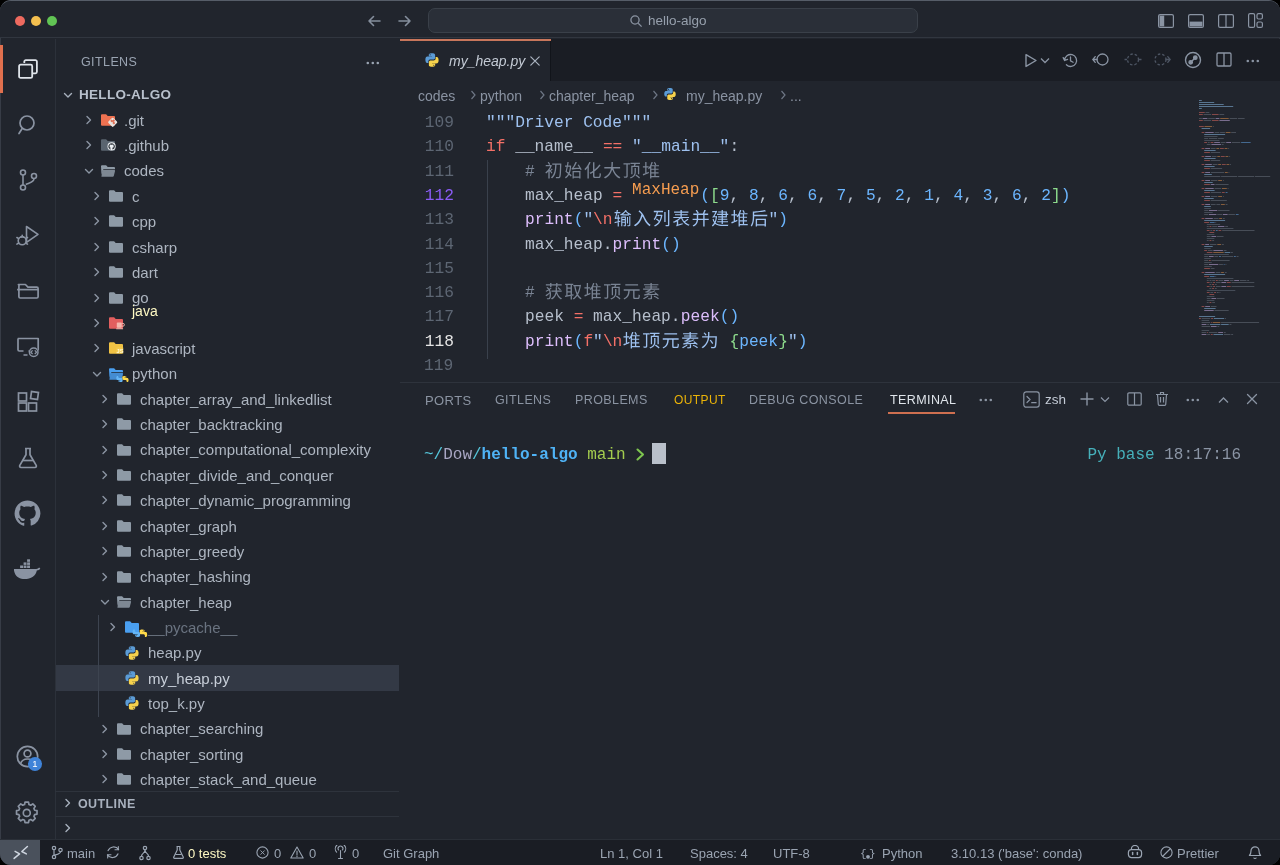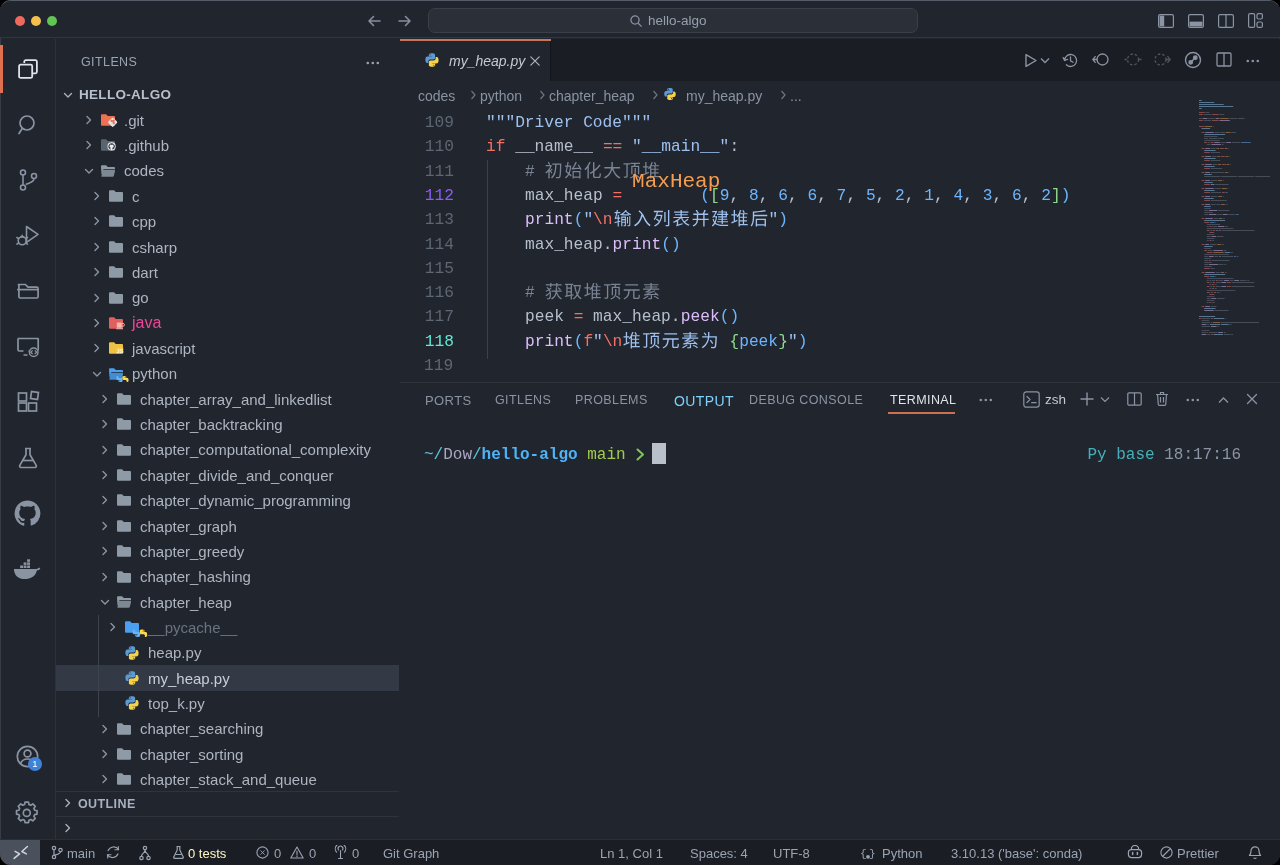--- a/index.html
+++ b/index.html
@@ -266,21 +266,21 @@
 <div class="abs" style="left:108px;top:313.9px">
       <svg width="16" height="16" viewBox="0 0 16 16" style="overflow:visible">
         <path fill="#e25f5f" d="M1 3.2a1 1 0 0 1 1-1h4.1l1.6 1.7h6.3a1 1 0 0 1 1 1v7.9a1 1 0 0 1-1 1H2a1 1 0 0 1-1-1z"></path>
         <g transform="translate(8.4,6.6)">
           <rect x="0.4" y="0.8" width="5" height="5.4" rx="0.7" fill="#f4b8ae"></rect>
           <path d="M5.4 1.8h1.2a1.4 1.4 0 0 1 0 2.8H5.4" fill="none" stroke="#f4b8ae" stroke-width="0.9"></path>
           <rect x="-0.3" y="6.6" width="7" height="1.1" rx="0.5" fill="#f4b8ae"></rect>
         </g>
       </svg>
     </div>
-<div class="abs" style="left:132px;top:313px;font-size:16px;color:#ec4899">java</div>
+<div class="abs" style="left:132px;top:302px;font-size:14px;color:#fef9c3">java</div>
 <svg class="abs" style="left:89.0px;top:339.2px" width="16" height="16" viewBox="0 0 16 16">
       <path fill="none" stroke="#8b95a3" stroke-width="1.4" stroke-linecap="round" stroke-linejoin="round" d="M6 4.5L9.5 8L6 11.5"></path>
     </svg>
 <div class="abs" style="left:108px;top:339.2px">
       <svg width="16" height="16" viewBox="0 0 16 16" style="overflow:visible">
         <path fill="#f0c244" d="M1 3.2a1 1 0 0 1 1-1h4.1l1.6 1.7h6.3a1 1 0 0 1 1 1v7.9a1 1 0 0 1-1 1H2a1 1 0 0 1-1-1z"></path>
         <g transform="translate(8.2,7.2)">
           <rect x="0" y="0" width="7.6" height="6.6" rx="1" fill="#f7df6c" opacity="0.25"></rect>
           <text x="3.8" y="5.4" font-family="Liberation Sans" font-size="5.6" font-weight="bold" fill="#fff7d6" text-anchor="middle">JS</text>
         </g>
@@ -546,21 +546,21 @@
     </div>
 <div class="abs mono" style="left:424px;top:110.0px;width:30px;text-align:right;font-size:16.2px;line-height:24.3px;color:#5d6673">109</div>
 <div class="abs mono" style="left:424px;top:134.3px;width:30px;text-align:right;font-size:16.2px;line-height:24.3px;color:#5d6673">110</div>
 <div class="abs mono" style="left:424px;top:158.6px;width:30px;text-align:right;font-size:16.2px;line-height:24.3px;color:#5d6673">111</div>
 <div class="abs mono" style="left:424px;top:182.9px;width:30px;text-align:right;font-size:16.2px;line-height:24.3px;color:#8b5cf6">112</div>
 <div class="abs mono" style="left:424px;top:207.2px;width:30px;text-align:right;font-size:16.2px;line-height:24.3px;color:#5d6673">113</div>
 <div class="abs mono" style="left:424px;top:231.5px;width:30px;text-align:right;font-size:16.2px;line-height:24.3px;color:#5d6673">114</div>
 <div class="abs mono" style="left:424px;top:255.8px;width:30px;text-align:right;font-size:16.2px;line-height:24.3px;color:#5d6673">115</div>
 <div class="abs mono" style="left:424px;top:280.1px;width:30px;text-align:right;font-size:16.2px;line-height:24.3px;color:#5d6673">116</div>
 <div class="abs mono" style="left:424px;top:304.4px;width:30px;text-align:right;font-size:16.2px;line-height:24.3px;color:#5d6673">117</div>
-<div class="abs mono" style="left:424px;top:328.7px;width:30px;text-align:right;font-size:16.2px;line-height:24.3px;color:#5eead4">118</div>
+<div class="abs mono" style="left:424px;top:328.7px;width:30px;text-align:right;font-size:16.2px;line-height:24.3px;color:#e5e5e5">118</div>
 <div class="abs mono" style="left:424px;top:353.0px;width:30px;text-align:left;font-size:16.2px;line-height:24.3px;color:#5d6673">119</div>
 <div class="abs" style="left:486.5px;top:158.6px;width:1px;height:199.3px;background:#3a414c"></div>
 <div class="abs mono" style="left:486.0px;top:110.0px;font-size:16.2px;line-height:24.3px;color:#9ec1ef">"""Driver&nbsp;Code"""</div>
 <div class="abs mono" style="left:486.0px;top:134.3px;font-size:16.2px;line-height:24.3px;color:#f47067">if</div>
 <div class="abs mono" style="left:515.2px;top:134.3px;font-size:16.2px;line-height:24.3px;color:#b6bfcc">__name__</div>
 <div class="abs mono" style="left:602.9px;top:134.3px;font-size:16.2px;line-height:24.3px;color:#f47067">==</div>
 <div class="abs mono" style="left:632.1px;top:134.3px;font-size:16.2px;line-height:24.3px;color:#9ec1ef">"__main__"</div>
 <div class="abs mono" style="left:729.5px;top:134.3px;font-size:16.2px;line-height:24.3px;color:#b6bfcc">:</div>
 <div class="abs mono" style="left:525.0px;top:158.6px;font-size:16.2px;line-height:24.3px;color:#7a8494">#</div>
 <div class="abs" style="left:544.4px;top:160.8px;width:116.9px;height:20px">
@@ -568,21 +568,21 @@
         <path transform="translate(0.74,15)" fill="#7a8494" d="M7.47 -13.58H16.05V-12.28H7.47ZM15.28 -13.58H16.61Q16.61 -13.58 16.61 -13.44Q16.61 -13.29 16.6 -13.12Q16.6 -12.94 16.6 -12.84Q16.5 -9.36 16.4 -6.95Q16.31 -4.55 16.18 -3.03Q16.05 -1.51 15.86 -0.68Q15.68 0.16 15.41 0.5Q15.12 0.91 14.79 1.07Q14.46 1.23 14 1.29Q13.54 1.33 12.83 1.33Q12.12 1.33 11.36 1.28Q11.34 0.99 11.24 0.61Q11.13 0.24 10.95 -0.03Q11.78 0.03 12.46 0.05Q13.15 0.07 13.47 0.07Q13.71 0.07 13.88 0.01Q14.05 -0.06 14.2 -0.24Q14.42 -0.5 14.6 -1.3Q14.77 -2.11 14.89 -3.62Q15.01 -5.13 15.11 -7.49Q15.2 -9.86 15.28 -13.24ZM10.44 -12.97 11.83 -12.93Q11.73 -10.38 11.5 -8.22Q11.26 -6.07 10.77 -4.3Q10.28 -2.52 9.43 -1.09Q8.58 0.34 7.26 1.45Q7.18 1.32 6.98 1.12Q6.78 0.92 6.57 0.73Q6.37 0.53 6.2 0.41Q7.48 -0.56 8.28 -1.89Q9.08 -3.21 9.53 -4.89Q9.98 -6.56 10.18 -8.58Q10.38 -10.61 10.44 -12.97ZM3.59 -6.68 4.97 -8.31V1.41H3.59ZM7.04 -8.47 7.98 -7.7Q7.46 -7.2 6.94 -6.69Q6.42 -6.18 5.98 -5.82L5.31 -6.41Q5.71 -6.81 6.23 -7.42Q6.74 -8.02 7.04 -8.47ZM0.98 -11.93H6.29V-10.7H0.98ZM4.72 -7.57Q4.93 -7.38 5.35 -6.94Q5.77 -6.51 6.24 -6Q6.72 -5.48 7.12 -5.04Q7.52 -4.6 7.68 -4.4L6.86 -3.31Q6.65 -3.64 6.28 -4.13Q5.9 -4.63 5.47 -5.17Q5.04 -5.71 4.66 -6.18Q4.27 -6.66 4.01 -6.92ZM5.89 -11.93H6.17L6.43 -11.99L7.2 -11.45Q6.6 -9.88 5.64 -8.36Q4.67 -6.84 3.56 -5.56Q2.44 -4.27 1.35 -3.38Q1.29 -3.56 1.16 -3.82Q1.02 -4.08 0.88 -4.31Q0.74 -4.55 0.62 -4.67Q1.66 -5.44 2.68 -6.58Q3.7 -7.71 4.55 -9.03Q5.41 -10.34 5.89 -11.63ZM2.88 -14.55 3.92 -15.13Q4.38 -14.57 4.83 -13.89Q5.28 -13.21 5.52 -12.72L4.44 -12.03Q4.2 -12.54 3.76 -13.25Q3.31 -13.96 2.88 -14.55Z"></path>
         <path transform="translate(20.22,15)" fill="#7a8494" d="M9.15 -0.56H15.63V0.65H9.15ZM8.32 -5.88H16.28V1.4H15V-4.66H9.56V1.44H8.32ZM13.33 -11.99 14.39 -12.5Q15.01 -11.72 15.61 -10.82Q16.2 -9.92 16.69 -9.03Q17.17 -8.15 17.45 -7.45L16.28 -6.85Q16.03 -7.56 15.56 -8.46Q15.08 -9.35 14.5 -10.28Q13.92 -11.21 13.33 -11.99ZM7.72 -7.33Q7.7 -7.47 7.62 -7.71Q7.54 -7.95 7.45 -8.21Q7.35 -8.46 7.27 -8.63Q7.53 -8.69 7.81 -9Q8.1 -9.3 8.43 -9.79Q8.61 -10.03 8.95 -10.57Q9.28 -11.11 9.7 -11.85Q10.12 -12.58 10.54 -13.43Q10.95 -14.28 11.29 -15.14L12.69 -14.74Q12.12 -13.51 11.46 -12.31Q10.8 -11.11 10.1 -10.04Q9.4 -8.96 8.7 -8.1V-8.06Q8.7 -8.06 8.55 -7.99Q8.41 -7.93 8.21 -7.81Q8.02 -7.7 7.87 -7.57Q7.72 -7.45 7.72 -7.33ZM7.72 -7.33 7.7 -8.42 8.52 -8.89 16.16 -9.38Q16.2 -9.09 16.28 -8.75Q16.36 -8.41 16.43 -8.19Q14.23 -8.02 12.75 -7.9Q11.26 -7.79 10.34 -7.71Q9.41 -7.63 8.9 -7.57Q8.39 -7.51 8.14 -7.45Q7.89 -7.39 7.72 -7.33ZM1.18 -5.25Q1.47 -6.16 1.77 -7.37Q2.08 -8.57 2.35 -9.9Q2.63 -11.23 2.85 -12.56Q3.07 -13.88 3.2 -15.04L4.47 -14.97Q4.32 -13.75 4.07 -12.39Q3.82 -11.03 3.54 -9.66Q3.25 -8.29 2.94 -7.06Q2.63 -5.82 2.33 -4.85ZM0.77 -11.43H6.11V-10.17H0.77ZM5.76 -11.43H5.99L6.21 -11.47L6.99 -11.34Q6.77 -7.85 6.1 -5.36Q5.42 -2.88 4.28 -1.23Q3.14 0.41 1.54 1.41Q1.41 1.17 1.17 0.84Q0.93 0.52 0.72 0.34Q2.17 -0.46 3.22 -1.98Q4.28 -3.51 4.92 -5.8Q5.57 -8.09 5.76 -11.16ZM1.18 -5.25 1.91 -6.21Q2.67 -5.71 3.47 -5.11Q4.26 -4.51 5 -3.88Q5.75 -3.24 6.37 -2.63Q6.99 -2.01 7.38 -1.47L6.55 -0.37Q6.15 -0.92 5.55 -1.55Q4.95 -2.19 4.22 -2.85Q3.48 -3.51 2.7 -4.12Q1.92 -4.74 1.18 -5.25Z"></path>
         <path transform="translate(39.70,15)" fill="#7a8494" d="M9.3 -14.8H10.73V-1.43Q10.73 -0.68 10.93 -0.46Q11.12 -0.24 11.77 -0.24Q11.94 -0.24 12.34 -0.24Q12.75 -0.24 13.23 -0.24Q13.72 -0.24 14.14 -0.24Q14.56 -0.24 14.75 -0.24Q15.23 -0.24 15.47 -0.56Q15.7 -0.89 15.81 -1.73Q15.92 -2.56 15.97 -4.1Q16.16 -3.97 16.39 -3.83Q16.63 -3.69 16.87 -3.6Q17.11 -3.5 17.31 -3.44Q17.22 -1.75 17 -0.76Q16.79 0.23 16.29 0.67Q15.79 1.11 14.83 1.11Q14.71 1.11 14.39 1.11Q14.07 1.11 13.65 1.11Q13.23 1.11 12.81 1.11Q12.39 1.11 12.08 1.11Q11.76 1.11 11.64 1.11Q10.73 1.11 10.22 0.88Q9.71 0.66 9.5 0.1Q9.3 -0.46 9.3 -1.46ZM15.6 -12.51 16.9 -11.65Q15.62 -9.85 13.95 -8.25Q12.28 -6.66 10.44 -5.36Q8.6 -4.06 6.79 -3.12Q6.68 -3.28 6.51 -3.46Q6.35 -3.64 6.16 -3.83Q5.97 -4.01 5.79 -4.14Q7.58 -5.02 9.39 -6.3Q11.2 -7.57 12.82 -9.16Q14.44 -10.74 15.6 -12.51ZM5.63 -15.12 6.97 -14.7Q6.34 -13.18 5.49 -11.7Q4.63 -10.22 3.66 -8.92Q2.68 -7.63 1.66 -6.63Q1.58 -6.79 1.42 -7.04Q1.25 -7.29 1.08 -7.55Q0.9 -7.81 0.76 -7.95Q1.73 -8.82 2.64 -9.97Q3.55 -11.11 4.32 -12.43Q5.08 -13.75 5.63 -15.12ZM3.73 -10.66 5.12 -12.03 5.15 -12.02V1.44H3.73Z"></path>
         <path transform="translate(59.18,15)" fill="#7a8494" d="M1.12 -9.95H16.95V-8.57H1.12ZM9.89 -9.4Q10.49 -7.23 11.49 -5.34Q12.5 -3.46 13.94 -2.05Q15.39 -0.65 17.25 0.14Q17.08 0.29 16.89 0.51Q16.7 0.74 16.53 0.97Q16.35 1.21 16.24 1.4Q14.29 0.47 12.8 -1.06Q11.32 -2.59 10.27 -4.63Q9.23 -6.66 8.55 -9.07ZM8.3 -15.1H9.76Q9.75 -13.92 9.69 -12.5Q9.62 -11.07 9.41 -9.53Q9.19 -7.99 8.7 -6.43Q8.22 -4.87 7.34 -3.42Q6.47 -1.98 5.11 -0.73Q3.76 0.51 1.79 1.41Q1.63 1.14 1.34 0.82Q1.05 0.51 0.77 0.3Q2.68 -0.54 3.99 -1.7Q5.3 -2.85 6.12 -4.21Q6.94 -5.57 7.39 -7.03Q7.85 -8.49 8.03 -9.94Q8.21 -11.39 8.25 -12.71Q8.3 -14.03 8.3 -15.1Z"></path>
         <path transform="translate(78.66,15)" fill="#7a8494" d="M7.83 -14.32H17.29V-13.12H7.83ZM11.79 -13.73 13.28 -13.54Q13.01 -12.77 12.72 -11.97Q12.43 -11.18 12.17 -10.62L11.02 -10.85Q11.24 -11.46 11.46 -12.28Q11.67 -13.1 11.79 -13.73ZM11.91 -8.93H13.24V-5.29Q13.24 -4.44 13.05 -3.53Q12.85 -2.62 12.31 -1.72Q11.76 -0.82 10.72 -0.01Q9.68 0.8 7.98 1.44Q7.91 1.29 7.77 1.1Q7.63 0.9 7.46 0.71Q7.3 0.51 7.17 0.38Q8.83 -0.16 9.79 -0.85Q10.75 -1.54 11.21 -2.3Q11.66 -3.06 11.79 -3.83Q11.91 -4.6 11.91 -5.31ZM12.72 -1.61 13.59 -2.51Q14.24 -2.08 14.95 -1.55Q15.66 -1.02 16.3 -0.5Q16.93 0.03 17.34 0.46L16.42 1.47Q16.03 1.03 15.41 0.49Q14.78 -0.05 14.08 -0.61Q13.37 -1.17 12.72 -1.61ZM8.58 -11.3H16.58V-2.82H15.26V-10.03H9.85V-2.79H8.58ZM0.81 -13.84H7.49V-12.57H0.81ZM3.73 -13.15H5.07V-0.93Q5.07 -0.31 4.9 0.03Q4.74 0.37 4.33 0.53Q3.93 0.7 3.24 0.75Q2.55 0.81 1.48 0.8Q1.45 0.6 1.37 0.37Q1.28 0.13 1.19 -0.12Q1.09 -0.37 0.98 -0.55Q1.79 -0.53 2.45 -0.53Q3.11 -0.53 3.33 -0.54Q3.57 -0.55 3.65 -0.63Q3.73 -0.71 3.73 -0.92Z"></path>
         <path transform="translate(98.14,15)" fill="#7a8494" d="M8.67 -8.35H16.44V-7.13H8.67ZM8.67 -4.81H16.44V-3.58H8.67ZM8.65 -1.11H17.12V0.15H8.65ZM12.23 -11.43H13.5V-0.42H12.23ZM9.24 -11.87H16.91V-10.64H9.24V1.45H7.95V-11.02L8.76 -11.87ZM9.41 -15.02 10.74 -14.67Q10.31 -13.48 9.72 -12.2Q9.12 -10.92 8.39 -9.75Q7.65 -8.57 6.81 -7.65Q6.7 -7.8 6.56 -7.98Q6.41 -8.17 6.26 -8.35Q6.11 -8.54 5.97 -8.66Q6.74 -9.49 7.4 -10.58Q8.06 -11.66 8.58 -12.82Q9.09 -13.98 9.41 -15.02ZM11.7 -14.51 12.85 -14.97Q13.25 -14.37 13.6 -13.64Q13.96 -12.91 14.14 -12.37L12.95 -11.83Q12.78 -12.38 12.43 -13.14Q12.09 -13.9 11.7 -14.51ZM0.75 -10.79H6.51V-9.51H0.75ZM3.06 -14.91H4.36V-3.23H3.06ZM0.61 -2.8Q1.36 -3.08 2.33 -3.47Q3.29 -3.86 4.38 -4.32Q5.46 -4.77 6.55 -5.23L6.85 -4.02Q5.37 -3.34 3.87 -2.66Q2.36 -1.99 1.15 -1.46Z"></path>
       </svg>
     </div>
 <div class="abs mono" style="left:525.0px;top:182.9px;font-size:16.2px;line-height:24.3px;color:#b6bfcc">max_heap</div>
 <div class="abs mono" style="left:612.6px;top:182.9px;font-size:16.2px;line-height:24.3px;color:#f47067">=</div>
-<div class="abs mono" style="left:632.1px;top:169px;font-size:21px;line-height:24.3px;color:#f69d50">MaxHeap</div>
+<div class="abs mono" style="left:632.1px;top:177px;font-size:16px;line-height:24.3px;color:#f69d50">MaxHeap</div>
 <div class="abs mono" style="left:700.3px;top:182.9px;font-size:16.2px;line-height:24.3px;color:#6cb6ff">(</div>
 <div class="abs mono" style="left:710.0px;top:182.9px;font-size:16.2px;line-height:24.3px;color:#8ddb8c">[</div>
 <div class="abs mono" style="left:719.8px;top:182.9px;font-size:16.2px;line-height:24.3px;color:#6cb6ff">9</div>
 <div class="abs mono" style="left:729.5px;top:182.9px;font-size:16.2px;line-height:24.3px;color:#b6bfcc">,</div>
 <div class="abs mono" style="left:749.0px;top:182.9px;font-size:16.2px;line-height:24.3px;color:#6cb6ff">8</div>
 <div class="abs mono" style="left:758.7px;top:182.9px;font-size:16.2px;line-height:24.3px;color:#b6bfcc">,</div>
 <div class="abs mono" style="left:778.2px;top:182.9px;font-size:16.2px;line-height:24.3px;color:#6cb6ff">6</div>
 <div class="abs mono" style="left:787.9px;top:182.9px;font-size:16.2px;line-height:24.3px;color:#b6bfcc">,</div>
 <div class="abs mono" style="left:807.4px;top:182.9px;font-size:16.2px;line-height:24.3px;color:#6cb6ff">6</div>
 <div class="abs mono" style="left:817.2px;top:182.9px;font-size:16.2px;line-height:24.3px;color:#b6bfcc">,</div>
@@ -951,21 +951,21 @@
       <rect x="8.2" y="234.0" width="2.8" height="0.95" fill="#8b95a5" opacity="0.38"></rect>
       <rect x="11.8" y="234.0" width="1.9" height="0.95" fill="#f47067" opacity="0.5"></rect>
       <rect x="14.5" y="234.0" width="9.5" height="0.95" fill="#96d0ff" opacity="0.5"></rect>
       <rect x="24.8" y="234.0" width="6.6" height="0.95" fill="#8b95a5" opacity="0.38"></rect>
       <rect x="32.2" y="234.0" width="1.9" height="0.95" fill="#8b95a5" opacity="0.38"></rect>
     </svg>
 <div class="abs" style="left:399.5px;top:381px;width:880.5px;height:457px;background:#21252d;border-top:1px solid #2e333c"></div>
 <div class="abs" style="left:425px;top:392px;font-size:13px;letter-spacing:.4px;color:#8b94a2">PORTS</div>
 <div class="abs" style="left:495px;top:392px;font-size:12.5px;letter-spacing:.4px;color:#8b94a2">GITLENS</div>
 <div class="abs" style="left:575px;top:392px;font-size:12.5px;letter-spacing:.4px;color:#8b94a2">PROBLEMS</div>
-<div class="abs" style="left:674px;top:392px;font-size:14px;letter-spacing:.4px;color:#7dd3fc">OUTPUT</div>
+<div class="abs" style="left:674px;top:392px;font-size:12px;letter-spacing:.4px;color:#eab308">OUTPUT</div>
 <div class="abs" style="left:749px;top:392px;font-size:12.5px;letter-spacing:.4px;color:#8b94a2">DEBUG CONSOLE</div>
 <div class="abs" style="left:890px;top:392px;font-size:12.5px;letter-spacing:.4px;color:#dfe4ea">TERMINAL</div>
 <div class="abs" style="left:888px;top:411px;width:67px;height:1.6px;background:#cf7050"></div>
 <svg class="abs" style="left:979px;top:396px" width="15" height="6" viewBox="0 0 15 6">
       <g fill="#8b94a2">
         <circle cx="1.8" cy="3" r="1.3"></circle>
         <circle cx="6.8" cy="3" r="1.3"></circle>
         <circle cx="11.8" cy="3" r="1.3"></circle>
       </g>
     </svg>

